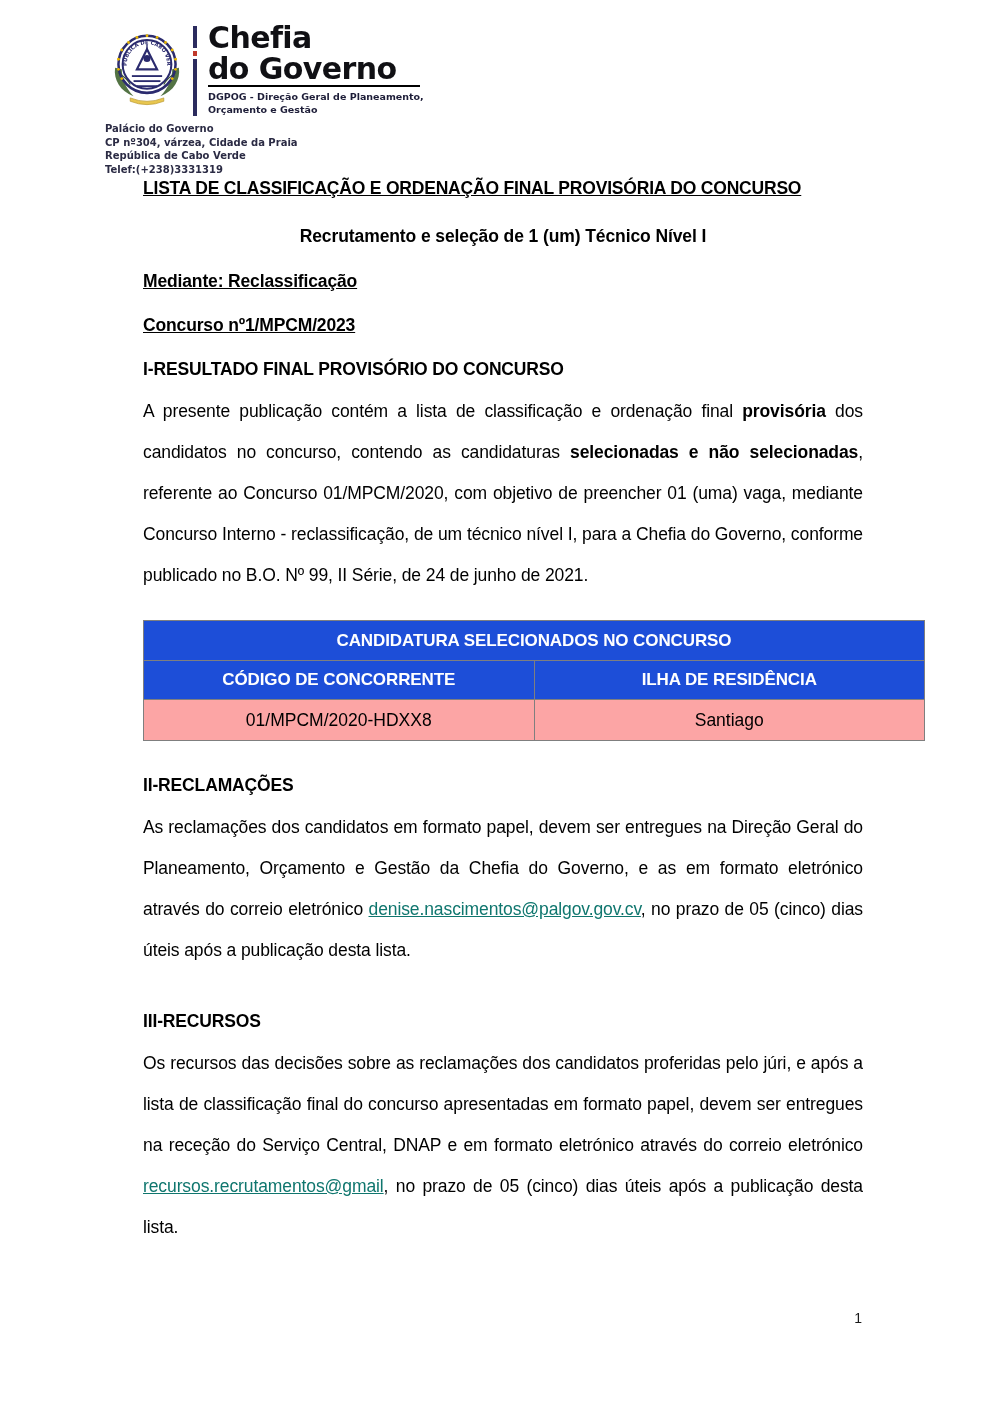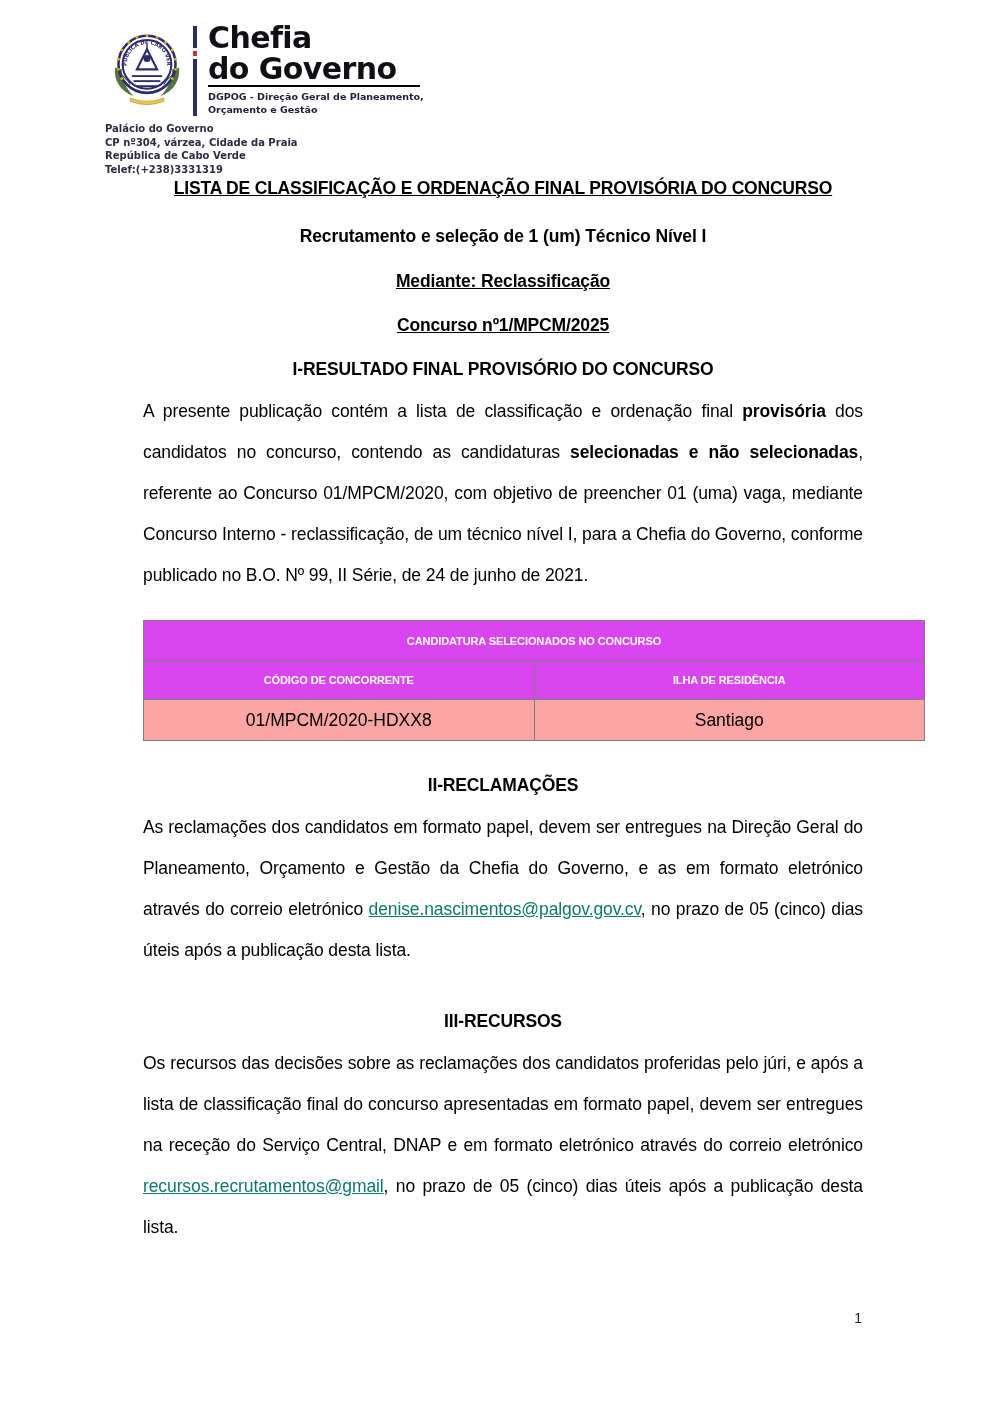--- a/index.html
+++ b/index.html
@@ -93,21 +93,20 @@
 
   
   .doc {
     position: absolute;
     left: 143px;
     top: 178px;
     width: 720px;
   }
 
   .h-center {
-    text-align: center;
     font-size: 17.5px;
     line-height: 20px;
     font-weight: bold;
     letter-spacing: -0.15px;
   }
   .h-center.underline > span { text-decoration: underline; }
 
   .title-main {
     font-size: 17.5px;
     letter-spacing: -0.2px;
@@ -150,23 +149,23 @@
     table-layout: fixed;
   }
   table.result th, table.result td {
     border: 1.2px solid #7f7f7f;
     padding: 0;
     height: 38px;
     vertical-align: middle;
     text-align: center;
   }
   table.result th {
-    background: #d946ef;
+    background: #1d4ed8;
     color: #ffffff;
-    font-size: 11px;
+    font-size: 17px;
     font-weight: bold;
     letter-spacing: -0.1px;
     margin-left: 12px;
   }
   table.result th.banner { height: 39px; }
   table.result td {
     background: #fca5a5;
     color: #000000;
     font-size: 17.5px;
     font-weight: normal;
@@ -273,21 +272,21 @@
 
     <div class="spacer-24"></div>
 
     <div class="h-center underline">
       <span>Mediante: Reclassificação</span>
     </div>
 
     <div class="spacer-24"></div>
 
     <div class="h-center underline">
-      <span>Concurso nº1/MPCM/2025</span>
+      <span>Concurso nº1/MPCM/2023</span>
     </div>
 
     <div class="spacer-24"></div>
 
     <div class="h-center">
       <span>I-RESULTADO FINAL PROVISÓRIO DO CONCURSO</span>
     </div>
 
     <div class="spacer-12"></div>
 

